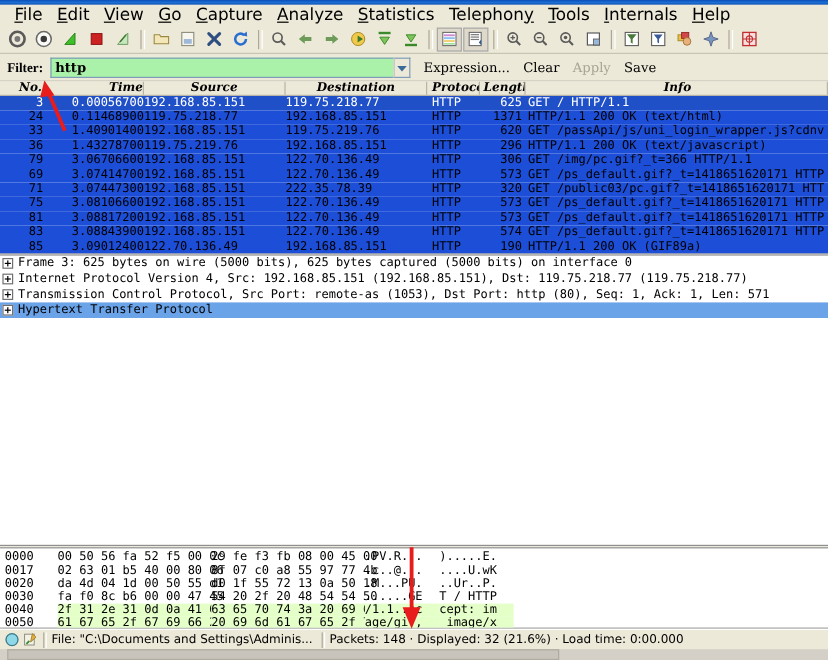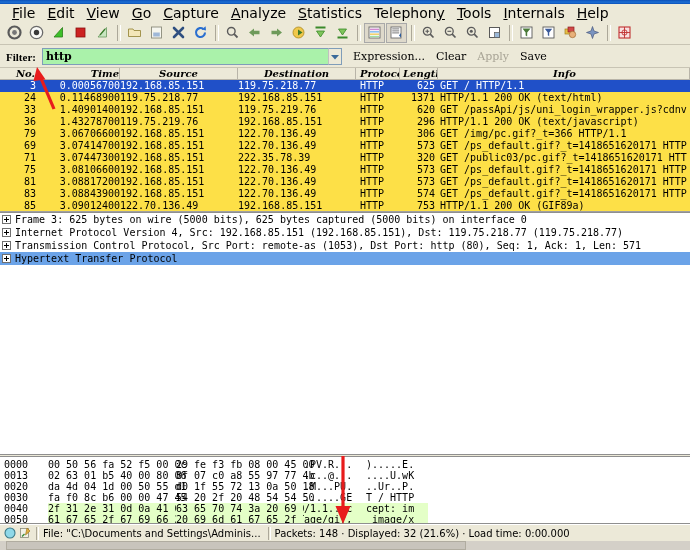--- a/index.html
+++ b/index.html
@@ -135,21 +135,21 @@
     line-height: 11px;
     overflow: hidden;
     white-space: nowrap;
     text-align: center;
   }
   .plrows { position: relative; }
   .plrow {
     display: flex;
     height: 12px;
     line-height: 12px;
-    background: #fde047;
+    background: #1d4ed8;
     font-family: "DejaVu Sans Mono", monospace;
     font-size: 10px;
     color: #000;
     white-space: nowrap;
   }
   .plrow.sel { background: #2050c8; color: #ffffff; }
   .c-no    { width: 38px;  text-align: right; padding-right: 2px; box-sizing: border-box; overflow: hidden; }
   .c-time  { width: 82px;  text-align: right;  padding-left: 2px;  box-sizing: border-box; overflow: hidden; }
   .c-src   { width: 118px; padding-left: 0px; box-sizing: border-box; overflow: hidden; }
   .c-dst   { width: 118px; padding-left: 0px; box-sizing: border-box; overflow: hidden; }
@@ -561,21 +561,21 @@
           <div class="c-proto">HTTP</div>
           <div class="c-len">574</div>
           <div class="c-info">GET /ps_default.gif?_t=1418651620171 HTTP</div>
         </div>
         <div class="plrow">
           <div class="c-no">85</div>
           <div class="c-time">3.09012400</div>
           <div class="c-src">122.70.136.49</div>
           <div class="c-dst">192.168.85.151</div>
           <div class="c-proto">HTTP</div>
-          <div class="c-len">753</div>
+          <div class="c-len">190</div>
           <div class="c-info">HTTP/1.1 200 OK  (GIF89a)</div>
         </div>
       </div>
   </div>
 
   <div class="detailpane">
     <div id="detail-rows">
         <div class="dtrow">
           <span class="expander"></span>
           <span>Frame 3: 625 bytes on wire (5000 bits), 625 bytes captured (5000 bits) on interface 0</span>
@@ -592,21 +592,21 @@
           <span class="expander"></span>
           <span>Hypertext Transfer Protocol</span>
         </div>
       </div>
 
   </div>
 
   <div class="hexpane">
     <div id="hex-rows">
         <div class="hexrow"><div class="hx-off">0000</div><div class="hx-b1">00 50 56 fa 52 f5 00 0c</div><div class="hx-b2">29 fe f3 fb 08 00 45 00</div><div class="hx-as1">.PV.R...</div><div class="hx-as2">).....E.</div></div>
-        <div class="hexrow"><div class="hx-off">0013</div><div class="hx-b1">02 63 01 b5 40 00 80 06</div><div class="hx-b2">8f 07 c0 a8 55 97 77 4b</div><div class="hx-as1">.c..@...</div><div class="hx-as2">....U.wK</div></div>
+        <div class="hexrow"><div class="hx-off">0017</div><div class="hx-b1">02 63 01 b5 40 00 80 06</div><div class="hx-b2">8f 07 c0 a8 55 97 77 4b</div><div class="hx-as1">.c..@...</div><div class="hx-as2">....U.wK</div></div>
         <div class="hexrow"><div class="hx-off">0020</div><div class="hx-b1">da 4d 04 1d 00 50 55 d1</div><div class="hx-b2">d0 1f 55 72 13 0a 50 18</div><div class="hx-as1">.M...PU.</div><div class="hx-as2">..Ur..P.</div></div>
         <div class="hexrow"><div class="hx-off">0030</div><div class="hx-b1">fa f0 8c b6 00 00 47 45</div><div class="hx-b2">54 20 2f 20 48 54 54 50</div><div class="hx-as1">......GE</div><div class="hx-as2">T / HTTP</div></div>
         <div class="hexrow hl"><div class="hx-off">0040</div><div class="hx-b1">2f 31 2e 31 0d 0a 41 63</div><div class="hx-b2">63 65 70 74 3a 20 69 6d</div><div class="hx-as1">/1.1..Ac</div><div class="hx-as2">cept: im</div></div>
         <div class="hexrow hl"><div class="hx-off">0050</div><div class="hx-b1">61 67 65 2f 67 69 66 2c</div><div class="hx-b2">20 69 6d 61 67 65 2f 78</div><div class="hx-as1">age/gif,</div><div class="hx-as2"> image/x</div></div>
       </div>
   </div>
 
   <div class="statusbar">
     <div style="width:14px;height:14px;display:flex;align-items:center;justify-content:center;">
       <svg width="12" height="12" viewBox="0 0 12 12">

